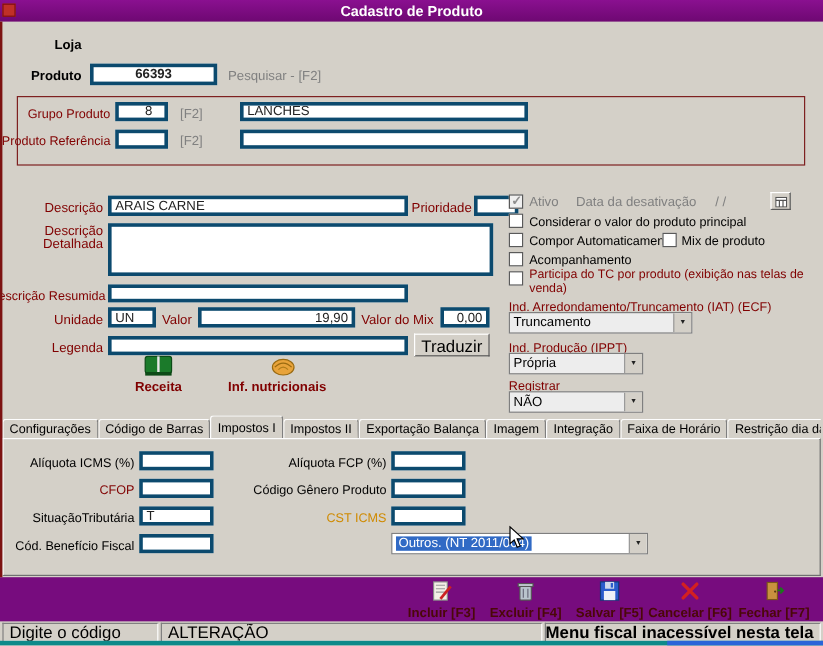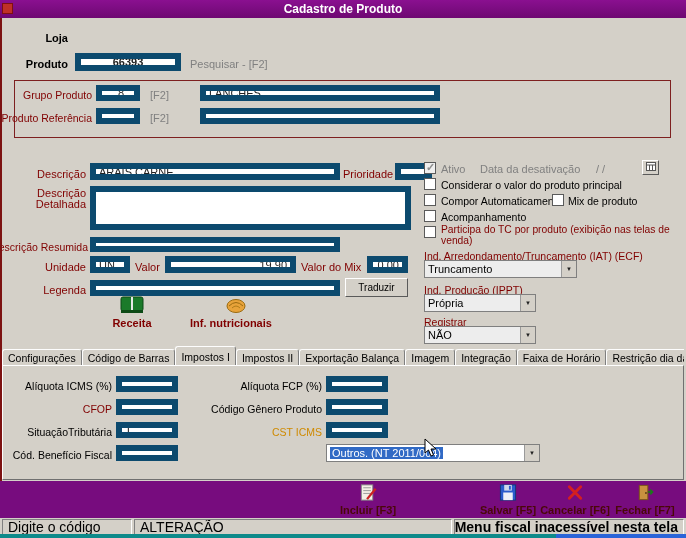--- a/index.html
+++ b/index.html
@@ -11,34 +11,34 @@
   .title-text{color:#fff;font-weight:bold;font-size:12px}
   .app-icon{position:absolute;left:2px;top:3px;width:11px;height:11px;background:#c03028;border:1px solid #801010}
   .left-strip{position:absolute;left:0;top:18px;width:2px;height:463px;background:#7c1212;z-index:8}
   .lbl{position:absolute;white-space:nowrap;display:flex;align-items:center;height:13px}
   .lbl.r{justify-content:flex-end}
   .maroon{color:#800000}
   .gray{color:#808080}
   .orange{color:#cf8a00}
   .bold{font-weight:bold}
   .sm{font-size:10.5px}
-  .field{position:absolute;background:#fff;border:6px solid #0c4a6e;display:flex;align-items:center;padding:0 3px;white-space:nowrap;overflow:hidden;color:#222}
+  .field{position:absolute;background:#fff;border:3px solid #0c4a6e;display:flex;align-items:center;padding:0 3px;white-space:nowrap;overflow:hidden;color:#222}
   .field.right{justify-content:flex-end}
   .field.center{justify-content:center}
   .groupbox{position:absolute;border:1px solid #7e2020}
   .combo{position:absolute;background:#fff;border:1px solid #7f7f7f;display:flex;align-items:stretch;overflow:hidden}
   .combo .ctext{flex:1;display:flex;align-items:center;padding:0 3px;white-space:nowrap;overflow:hidden}
   .combo .cbtn{width:15px;background:#d4d0c8;border-left:1px solid #9a9a9a;display:flex;align-items:center;justify-content:center}
   .combo .cbtn::after{content:"▼";font-size:6px;color:#222}
   .combo.grayfill{background:#ededed}
   .hl{background:#316ac5;color:#fff;padding:0 2px}
   .cb{position:absolute;width:12px;height:12px;background:#fff;border:1px solid #5a5a5a}
   .cb.checked{background:#efefef}
   .cb.checked::after{content:"✓";position:absolute;left:1px;top:-2px;font-size:11px;font-weight:bold;color:#8f8f8f}
-  .btn{position:absolute;background:#d4d0c8;border:1px solid;border-color:#fff #5a5a5a #5a5a5a #fff;display:flex;align-items:center;justify-content:center;font-size:10px;cursor:default}
+  .btn{position:absolute;background:#d4d0c8;border:1px solid;border-color:#fff #5a5a5a #5a5a5a #fff;display:flex;align-items:center;justify-content:center;font-size:14px;cursor:default}
   .tabs{position:absolute;left:2px;top:346px;width:682px;height:19px;display:flex;align-items:flex-end;overflow:hidden}
   .tab{flex:0 0 auto;height:16px;padding:2px 5px 0;background:#d4d0c8;border:1px solid #7f7f7f;border-bottom:none;border-top-color:#fdfdfd;border-left-color:#fdfdfd;border-top-left-radius:3px;border-top-right-radius:3px;font-size:10.5px;white-space:nowrap}
   .tab.active{height:19px;padding-top:4px;position:relative;z-index:3}
   .tabpanel{position:absolute;left:2px;top:365px;width:682px;height:115px;background:#d4d0c8;border:1px solid;border-color:#fdfdfd #707070 #707070 #fdfdfd}
   .footer{position:absolute;left:0;top:481px;width:686px;height:37px;background:#770c7e}
   .fbtn{position:absolute;top:483px;width:68px;height:33px;display:flex;flex-direction:column;align-items:center;justify-content:flex-start;gap:0;cursor:default}
   .fbtn .flabel{color:#4a0808;font-weight:bold;font-size:11px;white-space:nowrap;line-height:12px}
   .spanel{position:absolute;border:1px solid;border-color:#808080 #fdfdfd #fdfdfd #808080;display:flex;align-items:center;padding:0 5px;white-space:nowrap;overflow:hidden;height:16px;font-size:14px}
   .statusbar{position:absolute;left:0;top:518px;width:686px;height:16px;background:#d4d0c8}
   .taskbar{position:absolute;left:0;top:534px;width:686px;height:4px;background:#0d8a8a}
@@ -212,20 +212,31 @@
         <rect x="3" y="2" width="12" height="16" fill="#f3efe6" stroke="#888"></rect>
         <line x1="5" y1="5" x2="13" y2="5" stroke="#999"></line>
         <line x1="5" y1="8" x2="13" y2="8" stroke="#999"></line>
         <line x1="5" y1="11" x2="13" y2="11" stroke="#999"></line>
         <line x1="9" y1="17" x2="18" y2="6" stroke="#cc2222" stroke-width="2.4"></line>
       </svg>
     </span>
     <span class="flabel">Incluir [F3]</span>
   </div>
 
+  <div class="fbtn" style="left:404px">
+    <span>
+      <svg width="20" height="19" viewBox="0 0 20 20">
+        <rect x="5" y="6" width="10" height="12" rx="1" fill="#b9c4cc" stroke="#555"></rect>
+        <rect x="3.5" y="3.5" width="13" height="2.5" fill="#cdd6dd" stroke="#555"></rect>
+        <line x1="8" y1="8" x2="8" y2="16" stroke="#667"></line>
+        <line x1="12" y1="8" x2="12" y2="16" stroke="#667"></line>
+      </svg>
+    </span>
+    <span class="flabel">Excluir [F4]</span>
+  </div>
 
   <div class="fbtn" style="left:474px">
     <span>
       <svg width="20" height="19" viewBox="0 0 20 20">
         <rect x="2" y="2" width="16" height="16" fill="#2a5ccc" stroke="#123a7a"></rect>
         <rect x="6" y="2" width="8" height="6" fill="#cfd8ea"></rect>
         <rect x="11" y="3" width="2" height="4" fill="#2a5ccc"></rect>
         <rect x="5" y="10" width="10" height="8" fill="#eef1f7"></rect>
       </svg>
     </span>

